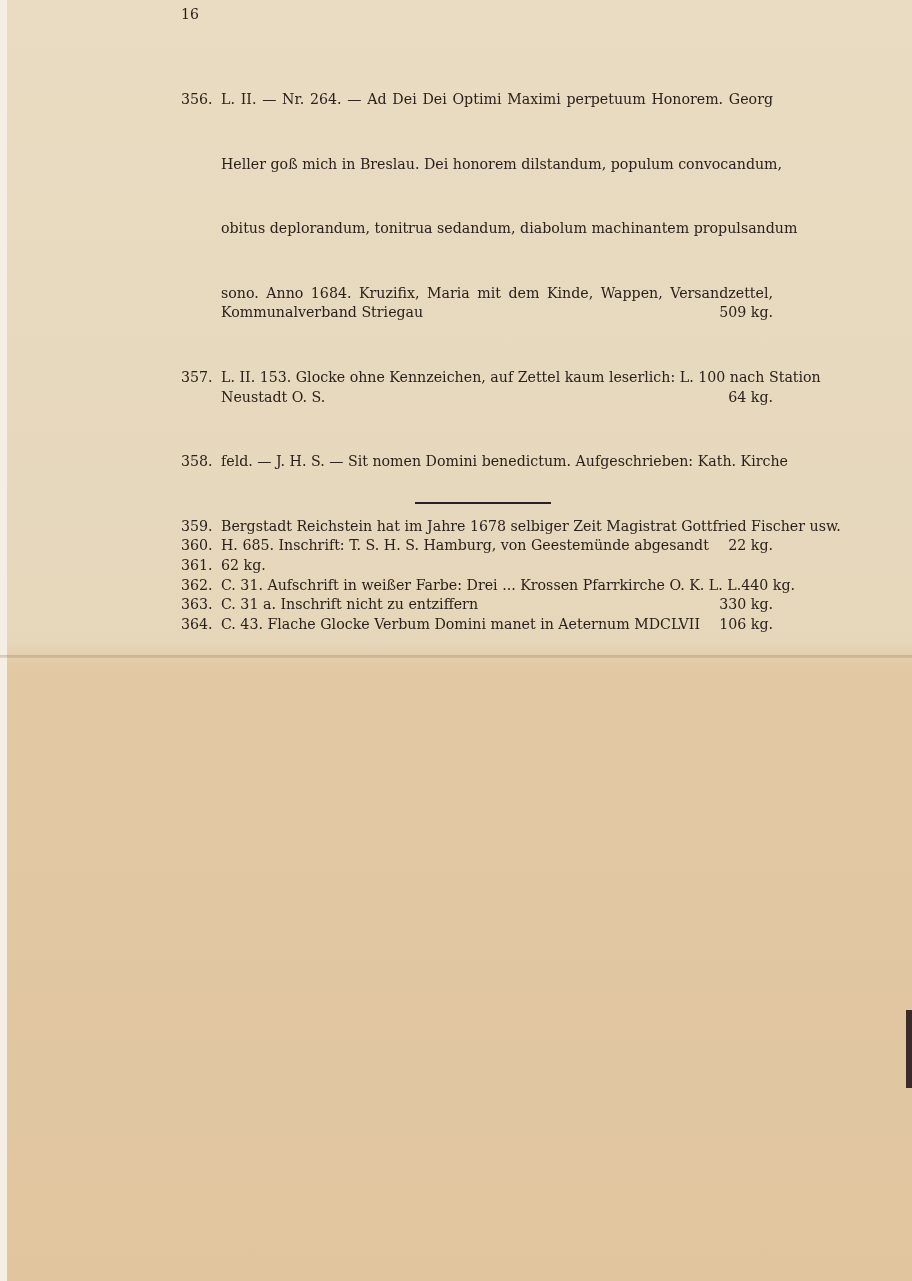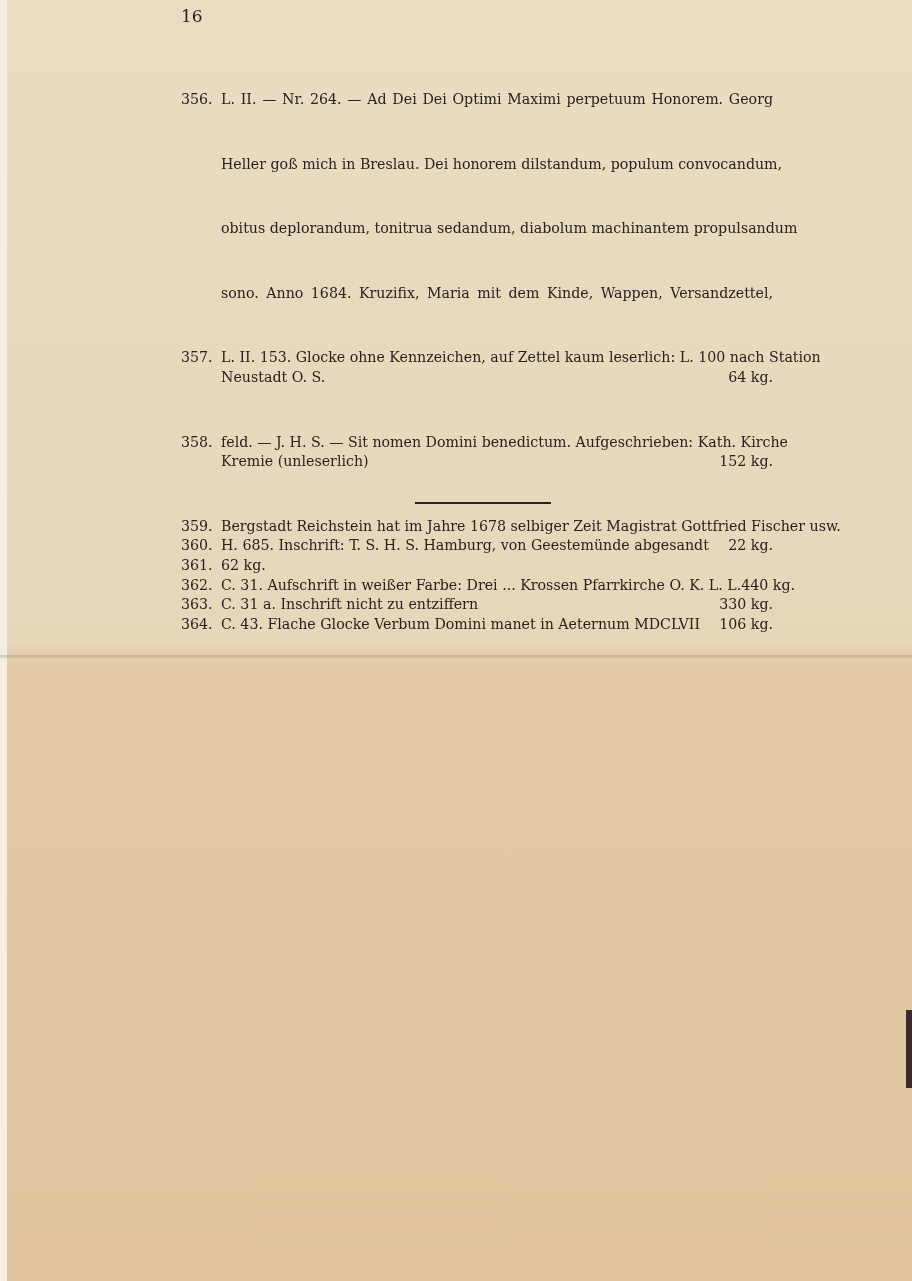--- a/index.html
+++ b/index.html
@@ -12,21 +12,21 @@
     .left-edge { position: absolute; left: 0; top: 0; width: 7px; height: 1281px; background: #f4eee4; }
     .fold-line {
       position: absolute; left: 0; top: 655px; width: 912px; height: 3px;
       background: linear-gradient(180deg, rgba(150,120,90,0.35), rgba(120,90,60,0.15));
     }
     .right-tab {
       position: absolute; left: 906px; top: 1010px; width: 6px; height: 78px;
       background: #3a2a2a;
     }
     .page-number {
-      position: absolute; left: 181px; top: 6px; font-size: 17px;
+      position: absolute; left: 181px; top: 6px; font-size: 14px;
     }
     .entries {
       position: absolute; left: 181px; top: 45px; width: 592px;
       font-size: 14.2px; line-height: 19.6px;
     }
     .entry { position: relative; padding-left: 40px; }
     .entry-num { position: absolute; left: 0; top: 0; }
     .entry-line { display: flex; justify-content: space-between; white-space: nowrap; }
     .entry-line.justify { text-align: justify; text-align-last: justify; display: block; margin-top: 45px; }
     .weight { white-space: nowrap; }
@@ -49,38 +49,38 @@
 <div class="page-number">16</div>
 
 <div class="entries">
 
   <div class="entry">
     <span class="entry-num">356.</span>
     <div class="entry-line justify">L. II. — Nr. 264. — Ad Dei Dei Optimi Maximi perpetuum Honorem. Georg</div>
     <div class="entry-line justify">Heller goß mich in Breslau. Dei honorem dilstandum, populum convocandum,</div>
     <div class="entry-line justify">obitus deplorandum, tonitrua sedandum, diabolum machinantem propulsandum</div>
     <div class="entry-line justify">sono. Anno 1684. Kruzifix, Maria mit dem Kinde, Wappen, Versandzettel,</div>
+    <div class="entry-line">
+      <span>Kommunalverband Striegau</span>
+      <span class="weight">509 kg.</span>
+    </div>
   </div>
 
   <div class="entry">
     <span class="entry-num">357.</span>
     <div class="entry-line justify">L. II. 153. Glocke ohne Kennzeichen, auf Zettel kaum leserlich: L. 100 nach Station</div>
     <div class="entry-line">
       <span>Neustadt O. S.</span>
       <span class="weight">64 kg.</span>
     </div>
   </div>
 
   <div class="entry">
     <span class="entry-num">358.</span>
     <div class="entry-line justify">feld. — J. H. S. — Sit nomen Domini benedictum. Aufgeschrieben: Kath. Kirche</div>
-    <div class="entry-line">
-      <span>Kremie (unleserlich)</span>
-      <span class="weight">152 kg.</span>
-    </div>
   </div>
 
   <div class="entry">
     <span class="entry-num">359.</span>
     <div class="entry-line justify">Bergstadt Reichstein hat im Jahre 1678 selbiger Zeit Magistrat Gottfried Fischer usw.</div>
   </div>
 
   <div class="entry">
     <span class="entry-num">360.</span>
     <div class="entry-line">

